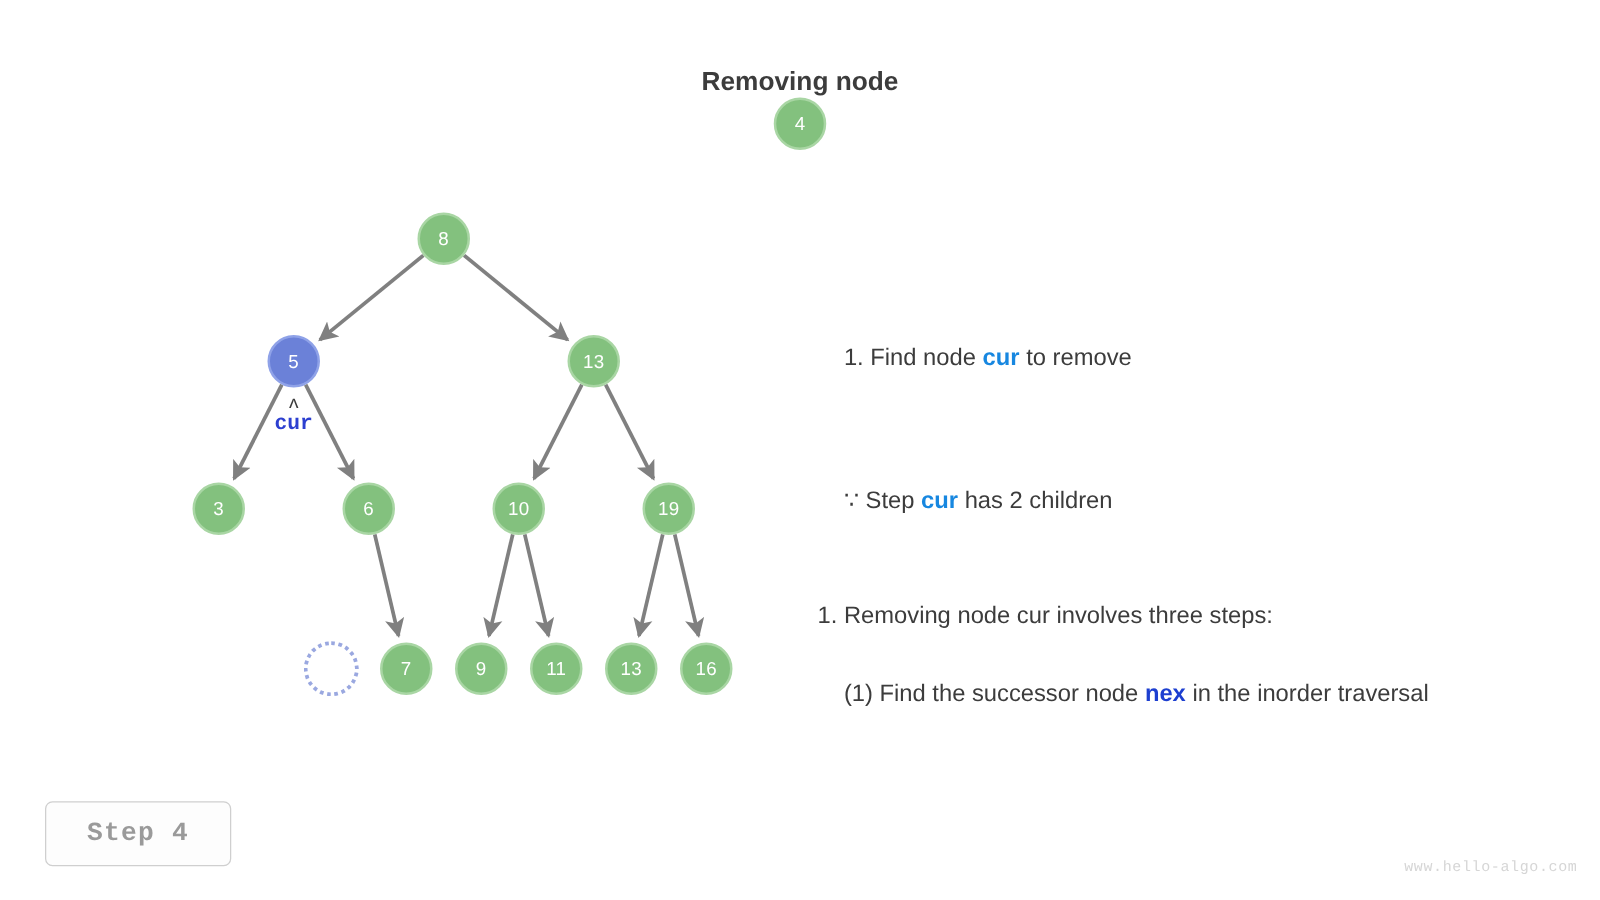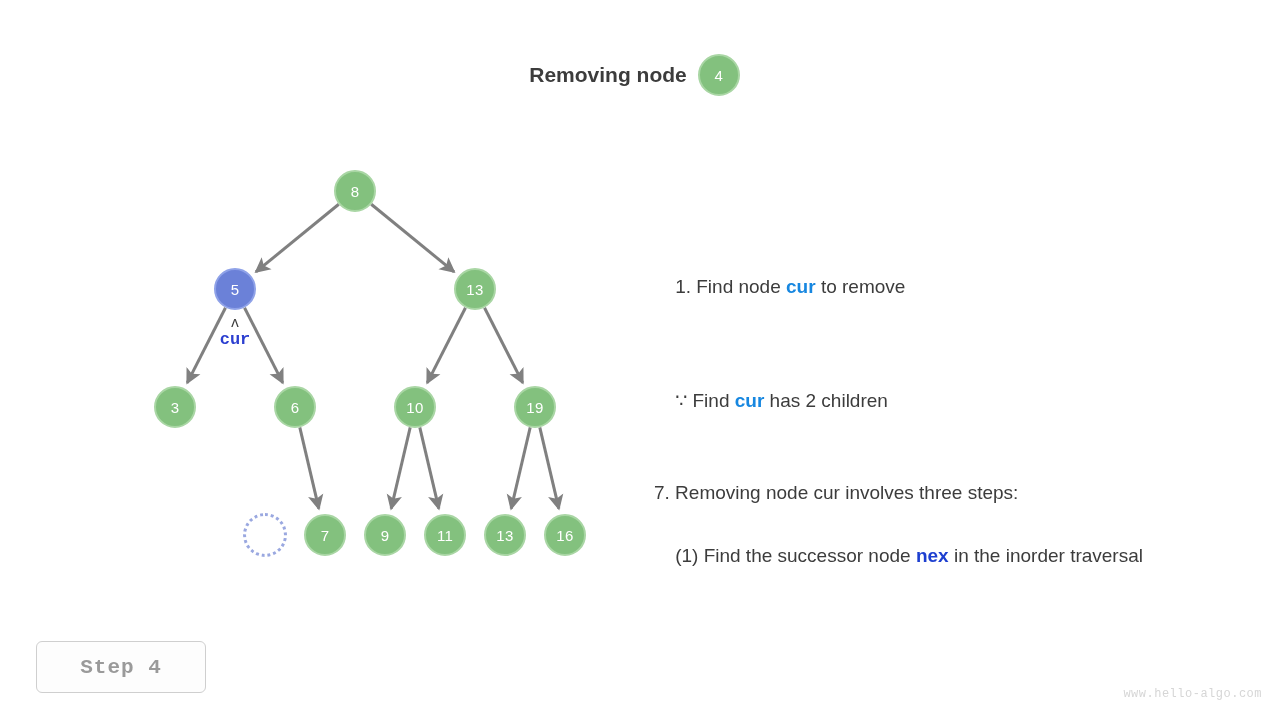--- a/index.html
+++ b/index.html
@@ -19,20 +19,21 @@
   
   .title-bar {
     position: absolute;
     left: 0;
     top: 54px;
     width: 1280px;
     display: flex;
     align-items: center;
     justify-content: center;
     gap: 0;
+    flex-direction: column;
   }
   .title-text {
     font-size: 21px;
     font-weight: bold;
     color: #3c3c3c;
     white-space: pre;
   }
   .title-node {
     display: inline-flex;
     align-items: center;
@@ -136,21 +137,21 @@
   .line-steps { margin-bottom: 11px; }
   .sub-line { margin-bottom: 11px; }
   .kw-cur { color: #1787e0; font-weight: bold; }
   .kw-nex { color: #1d3fd0; font-weight: bold; }
 
   
   #step-badge {
     position: absolute;
     left: 36px;
     top: 641px;
-    width: 170px;
+    width: 149px;
     height: 52px;
     border: 1px solid #cfcfcf;
     border-radius: 6px;
     background: #fdfdfd;
     display: flex;
     align-items: center;
     justify-content: center;
     font-family: "Liberation Mono", monospace;
     font-size: 21px;
     font-weight: bold;
@@ -246,26 +247,26 @@
 
 <div id="info-panel">
 
   <div class="info-line">
     <span>1. Find node </span><span class="kw-cur">cur</span><span> to remove</span>
   </div>
 
   <div class="gap-1"></div>
 
   <div class="info-line">
-    <span>∵ Find </span><span class="kw-cur">cur</span><span> has 2 children</span>
+    <span>∵ Step </span><span class="kw-cur">cur</span><span> has 2 children</span>
   </div>
 
   <div class="gap-2"></div>
 
-  <div class="info-line line-steps">7. Removing node cur involves three steps:</div>
+  <div class="info-line line-steps">1. Removing node cur involves three steps:</div>
 
   <div class="info-line sub-line">
     <span>(1) Find the successor node </span><span class="kw-nex">nex</span><span> in the inorder traversal</span>
   </div>
 
 
   <div class="info-line">
     
   </div>
 

